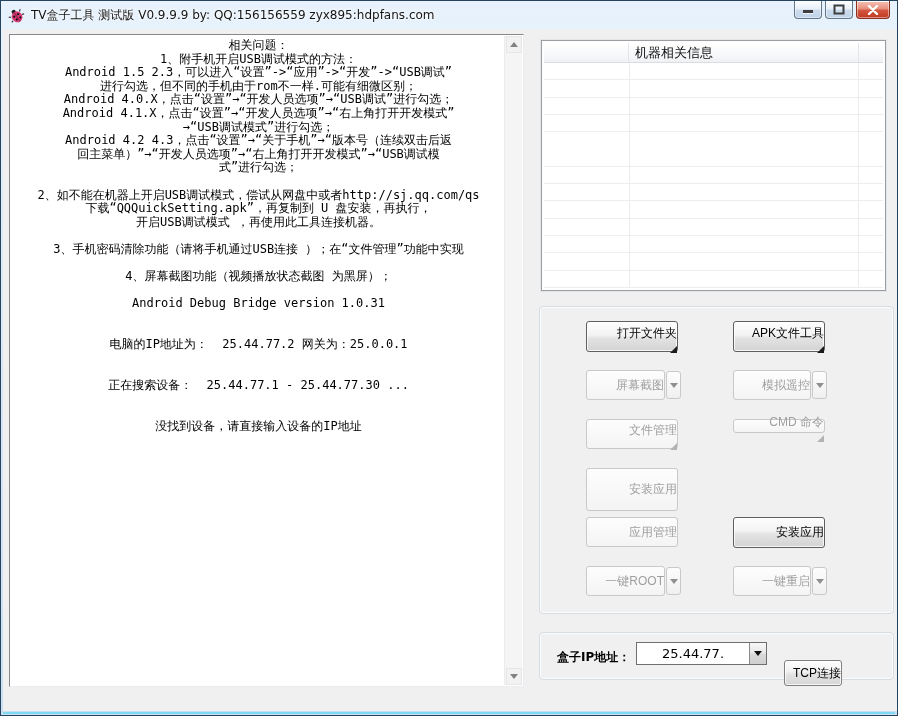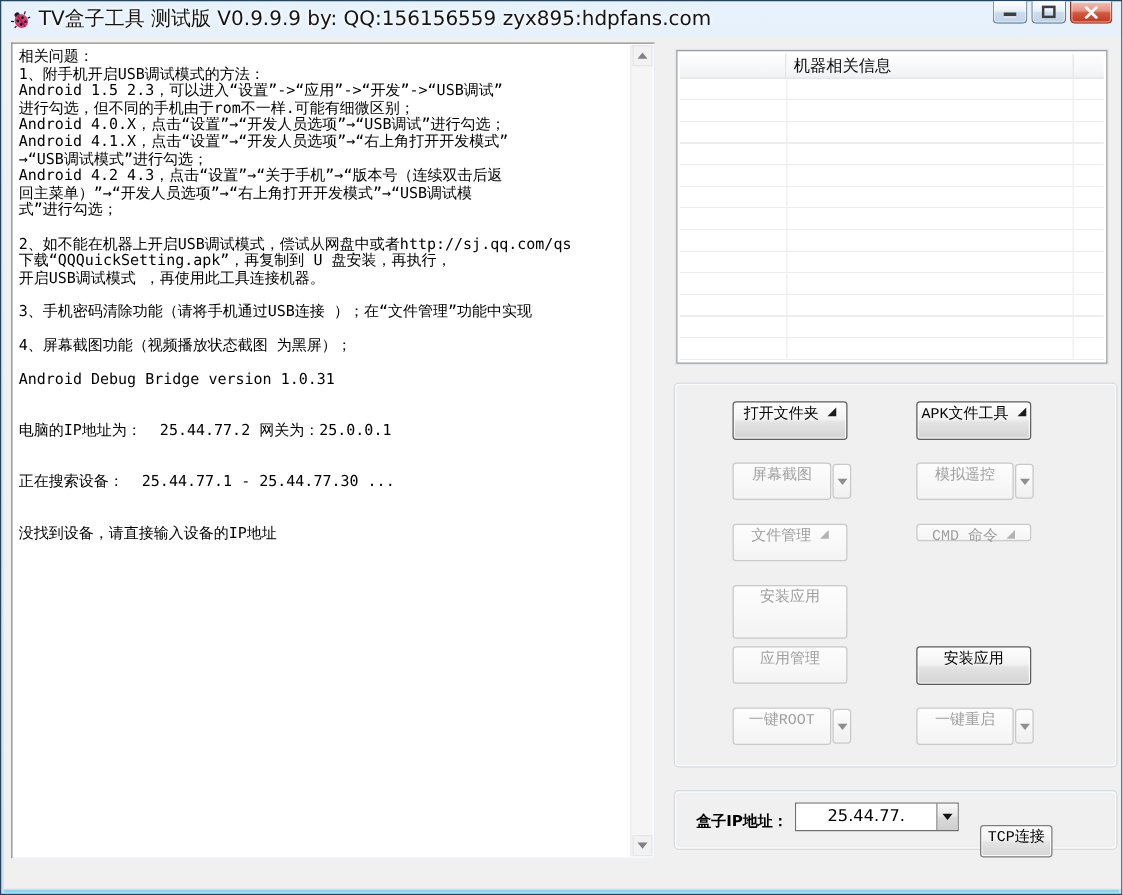--- a/index.html
+++ b/index.html
@@ -13,39 +13,39 @@
   }
   .window::after {
     content: ""; position: absolute; left: 2px; right: 2px; bottom: 1px;
     height: 2px; background: #7fd9f3; z-index: 5;
   }
 
   
   .titlebar { position: absolute; left: 0; top: 0; right: 0; height: 28px;
     display: flex; align-items: center; padding-left: 7px; }
   .app-icon { width: 17px; height: 17px; flex: 0 0 auto; }
-  .titlebar-title { font-size: 16px; color: #151515; margin-left: 6px;
+  .titlebar-title { font-size: 12px; color: #151515; margin-left: 6px;
     text-shadow: 0 0 4px #ffffff, 0 0 4px #ffffff; white-space: nowrap; }
   .win-controls { position: absolute; top: 0; right: 7px; display: flex; gap: 3px; }
   .win-btn { width: 28px; height: 18px; border: 1px solid #64788c; border-top: none;
     border-radius: 0 0 4px 4px; padding: 0; cursor: default;
     display: flex; align-items: center; justify-content: center;
     background: linear-gradient(#fdfeff, #e8f0f9 45%, #ccdcee 55%, #c0d3e7);
     box-shadow: inset 0 1px 0 rgba(255,255,255,.9), inset 0 0 0 1px rgba(255,255,255,.45); }
   .win-btn.close { width: 34px; border-color: #8c2f1d;
     background: linear-gradient(#f6c3b8, #e8907e 45%, #d4573f 55%, #c03820); }
 
   
   .client { position: absolute; left: 2px; top: 28px; width: 894px; height: 682px;
     background: #f0f0f0; }
 
   
   .logbox { position: absolute; left: 6px; top: 5px; width: 515px; height: 653px;
     background: #ffffff; border: 1px solid;
-    border-color: #84888d #e9edf2 #e9edf2 #84888d; }
+    border-color: #84888d #e9edf2 #e9edf2 #84888d; text-align: center; }
   .log-text { position: absolute; left: 1px; top: 1px; right: 19px; bottom: 1px;
     padding: 3px 2px 2px 4px; overflow: hidden; color: #000;
     font-family: "DejaVu Sans Mono", "DejaVu Sans", monospace;
     font-size: 12px; line-height: 13.6px; white-space: pre-wrap; }
   .scrollbar { position: absolute; top: 1px; right: 1px; bottom: 1px; width: 18px;
     background: #f5f5f5; border-left: 1px solid #ececec; }
   .sb-btn { position: absolute; left: 1px; width: 16px; height: 17px; border: 1px solid #e6e6e6;
     background: #f2f2f2; display: flex; align-items: center; justify-content: center; padding: 0; }
   .sb-btn.up { top: 0; } .sb-btn.down { bottom: 0; }
   .tri-up { width: 0; height: 0; border-left: 4px solid transparent;
@@ -69,22 +69,22 @@
       #ffffff 0px, #ffffff 16.4px, #ededee 16.4px, #ededee 17.3px); }
   .lv-vline { position: absolute; top: 0; bottom: 0; width: 1px; background: #ededee; }
 
   
   .groupbox { position: absolute; border: 1px solid #d7dce1; border-radius: 4px;
     box-shadow: inset 0 0 0 1px #fafbfc; }
   .btns-group { left: 536px; top: 277px; width: 355px; height: 308px; }
   .connect-group { left: 536px; top: 603px; width: 355px; height: 48px; }
 
   
-  .btn { position: absolute; display: flex; align-items: flex-start; justify-content: center;
-    font-size: 12px; border-radius: 3px; font-family: Liberation Mono, monospace; }
+  .btn { position: absolute; display: flex; align-items: flex-end; justify-content: center;
+    font-size: 12px; border-radius: 3px; font-family: Liberation Sans, sans-serif; flex-direction: column; }
   .btn.on { border: 1px solid #5f5f5f; color: #000; cursor: pointer;
     background: linear-gradient(#fefefe, #f3f3f3 45%, #e3e3e3 55%, #d3d3d3);
     box-shadow: inset 0 0 0 1px rgba(255,255,255,.8); }
   .btn.off { border: 1px solid #c9c9c9; color: #9f9f9f; cursor: default;
     background: linear-gradient(#fdfdfd, #f4f4f4); }
   .corner-tri { width: 0; height: 0; border-left: 7px solid transparent;
     border-bottom: 7px solid #1c1c1c; margin-left: 7px; transform: translateY(4px); }
   .corner-tri.gray { border-bottom-color: #b3b3b3; }
   .drop-btn { position: absolute; width: 15px; height: 28px; border: 1px solid #c9c9c9;
     border-radius: 3px; background: linear-gradient(#fdfdfd, #f0f0f0); padding: 0;

